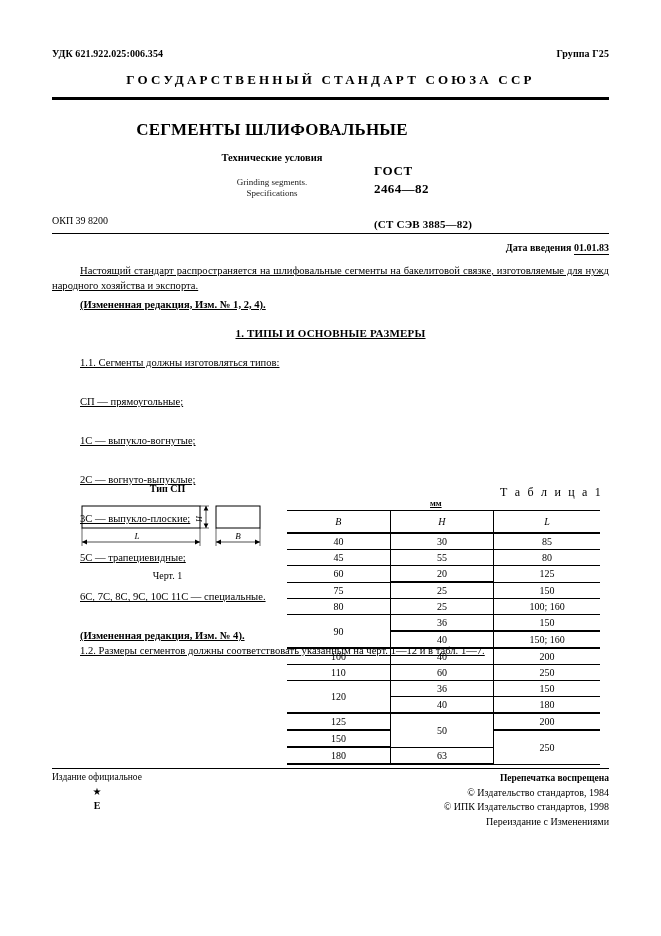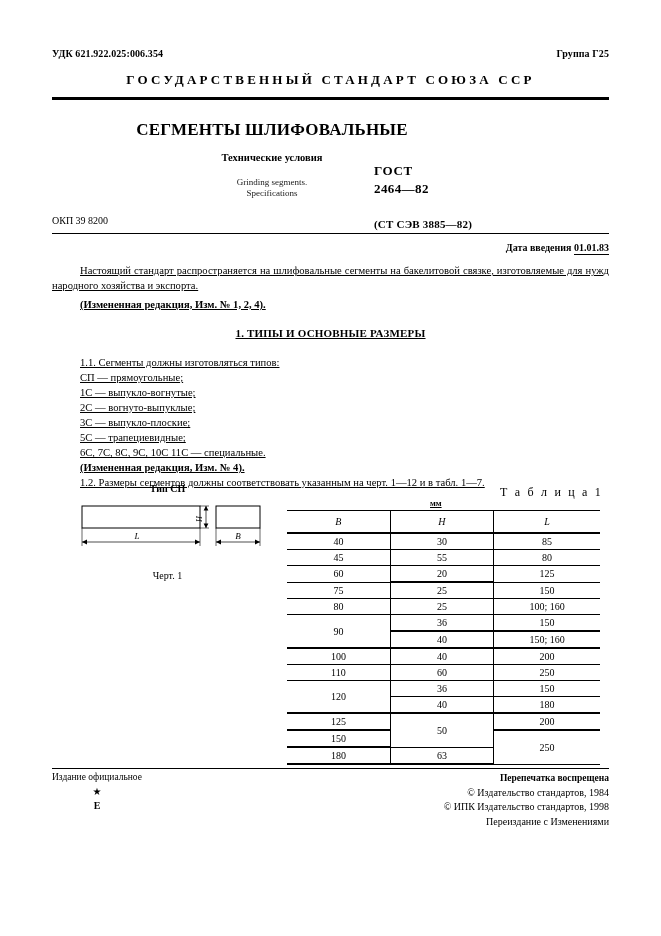--- a/index.html
+++ b/index.html
@@ -162,20 +162,21 @@
   .list-block {
     margin: 13px 0 0 0;
   }
   .li {
     text-indent: 28px;
     margin: 0;
     line-height: 1.42;
   }
   .li.noind {
     text-indent: 28px;
+    margin-top: 24px;
   }
 
   
   .fig-wrap {
     position: absolute;
     left: 60px;
     top: 483px;
     width: 215px;
     text-align: center;
   }

